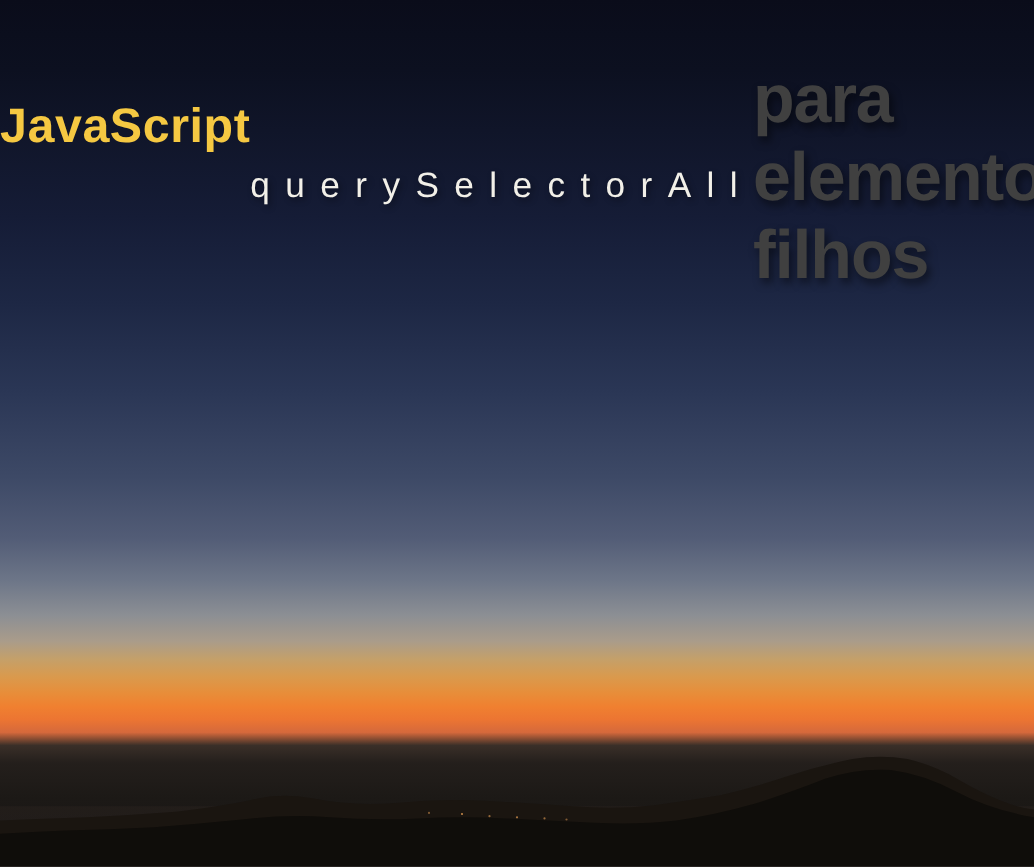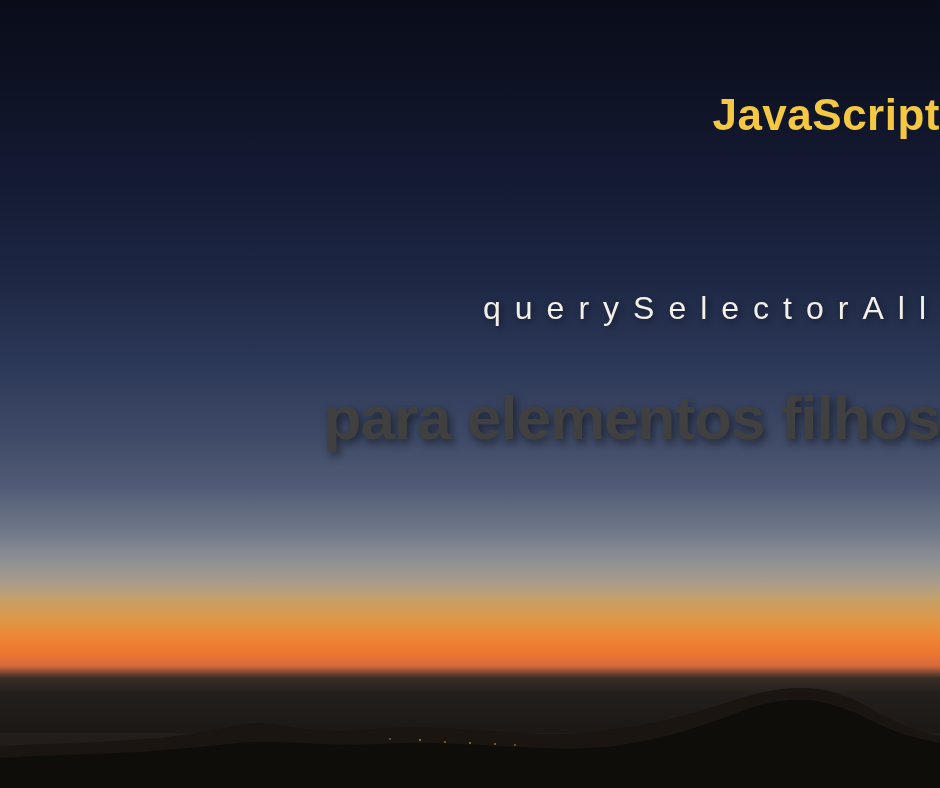--- a/index.html
+++ b/index.html
@@ -76,22 +76,22 @@
       );
       z-index: 1;
     }
     
     .content {
       position: relative;
       z-index: 10;
       width: 100%;
       height: 100%;
       display: flex;
-      flex-direction: column;
-      align-items: flex-end;
+      flex-direction: row;
+      align-items: flex-start;
     }
     
     .title {
       color: #f5c842;
       font-size: 44px;
       font-weight: 700;
       margin-top: 90px;
       letter-spacing: 0.5px;
     }
     

